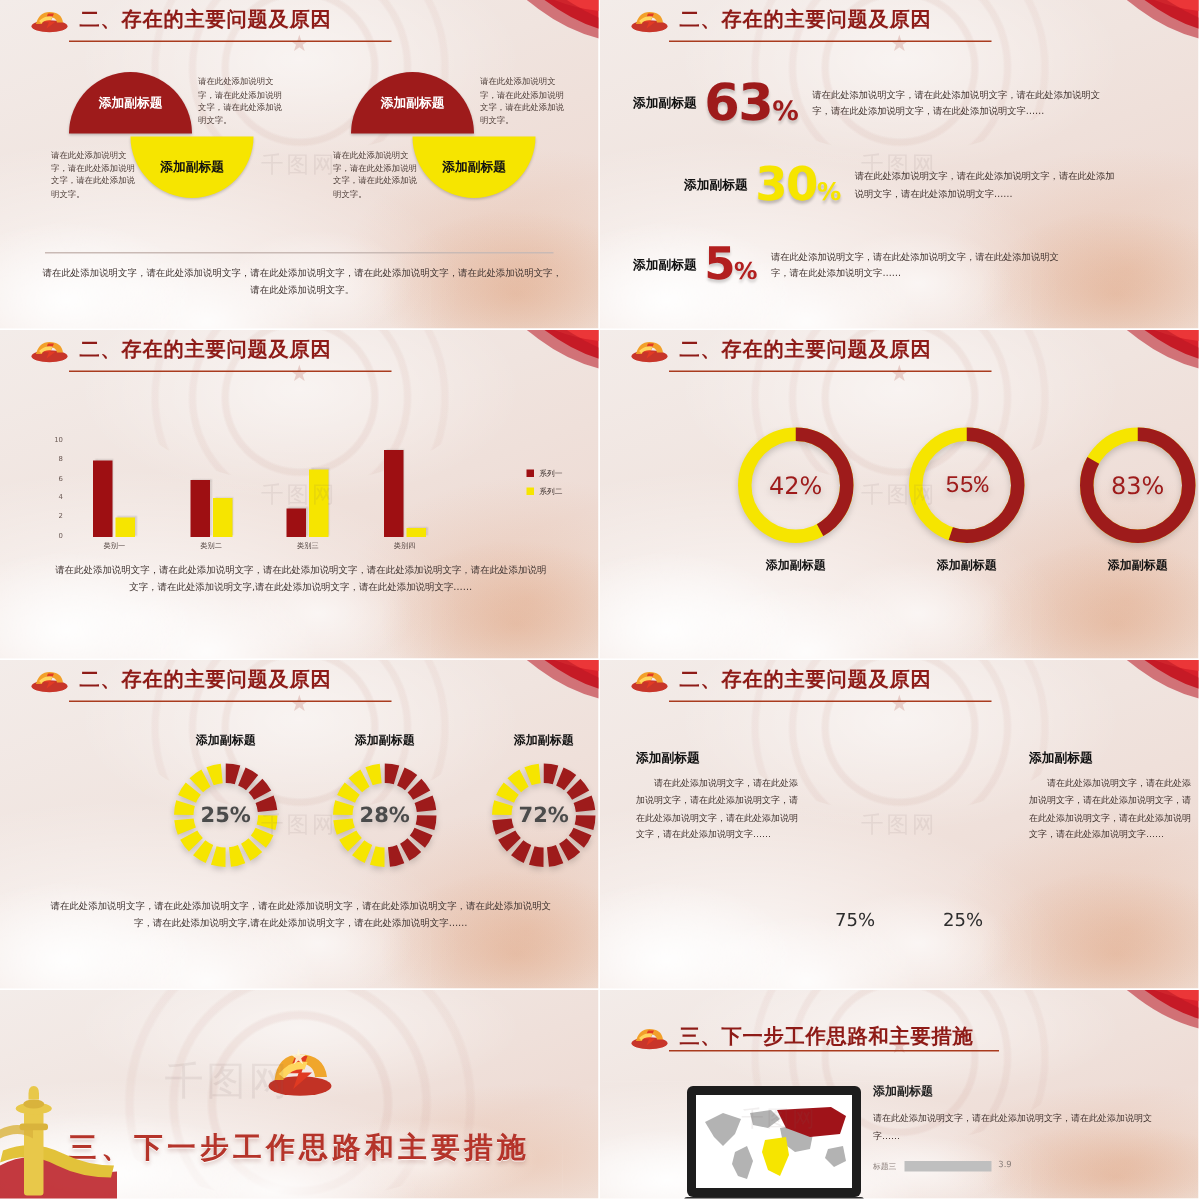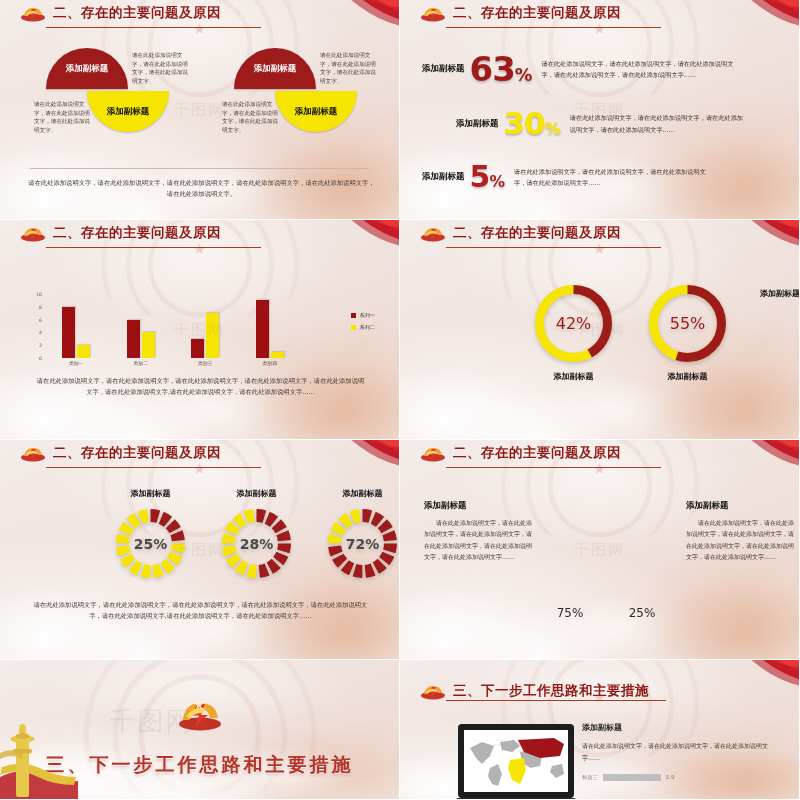--- a/index.html
+++ b/index.html
@@ -405,27 +405,31 @@
     <div class="hdr-rule"></div>
     <div class="donut-row" id="donuts-smooth" style="top:62px">
         <div class="donut-cell">
           <div class="donut" style="width: 83px; height: 83px;"><svg width="83" height="83" viewBox="0 0 83 83">
               <circle cx="41.5" cy="41.5" r="34" fill="none" stroke="#f6e500" stroke-width="9"></circle>
               <circle cx="41.5" cy="41.5" r="34" fill="none" stroke="#9e1b1b" stroke-width="9" stroke-dasharray="89.72388618652451 213.62830044410595" transform="rotate(-90 41.5 41.5)"></circle>
             </svg><div class="donut-val">42%</div></div>
           <div class="donut-cap">添加副标题</div>
         </div>
         <div class="donut-cell">
-          <div class="donut" style="width: 83px; height: 83px;"><svg width="83" height="83" viewBox="0 0 83 83">
+          <div class="donut" style="width: 83px; height: 83px; font-family: Liberation Mono, monospace;"><svg width="83" height="83" viewBox="0 0 83 83">
               <circle cx="41.5" cy="41.5" r="34" fill="none" stroke="#f6e500" stroke-width="9"></circle>
               <circle cx="41.5" cy="41.5" r="34" fill="none" stroke="#9e1b1b" stroke-width="9" stroke-dasharray="117.49556524425827 213.62830044410595" transform="rotate(-90 41.5 41.5)"></circle>
             </svg><div class="donut-val">55%</div></div>
           <div class="donut-cap">添加副标题</div>
         </div>
         <div class="donut-cell">
+          <div class="donut" style="width: 83px; height: 83px;"><svg width="83" height="83" viewBox="0 0 83 83">
+              <circle cx="41.5" cy="41.5" r="34" fill="none" stroke="#f6e500" stroke-width="9"></circle>
+              <circle cx="41.5" cy="41.5" r="34" fill="none" stroke="#9e1b1b" stroke-width="9" stroke-dasharray="177.31148936860794 213.62830044410595" transform="rotate(-90 41.5 41.5)"></circle>
+            </svg><div class="donut-val">83%</div></div>
           <div class="donut-cap">添加副标题</div>
         </div>
       </div>
     <div class="wmark wmark-sm">千图网</div>
   </div>
 
   <div class="slide">
     <div class="wm-rings"></div>
     <div class="wm-star">★</div>
     <div class="clouds"></div>

